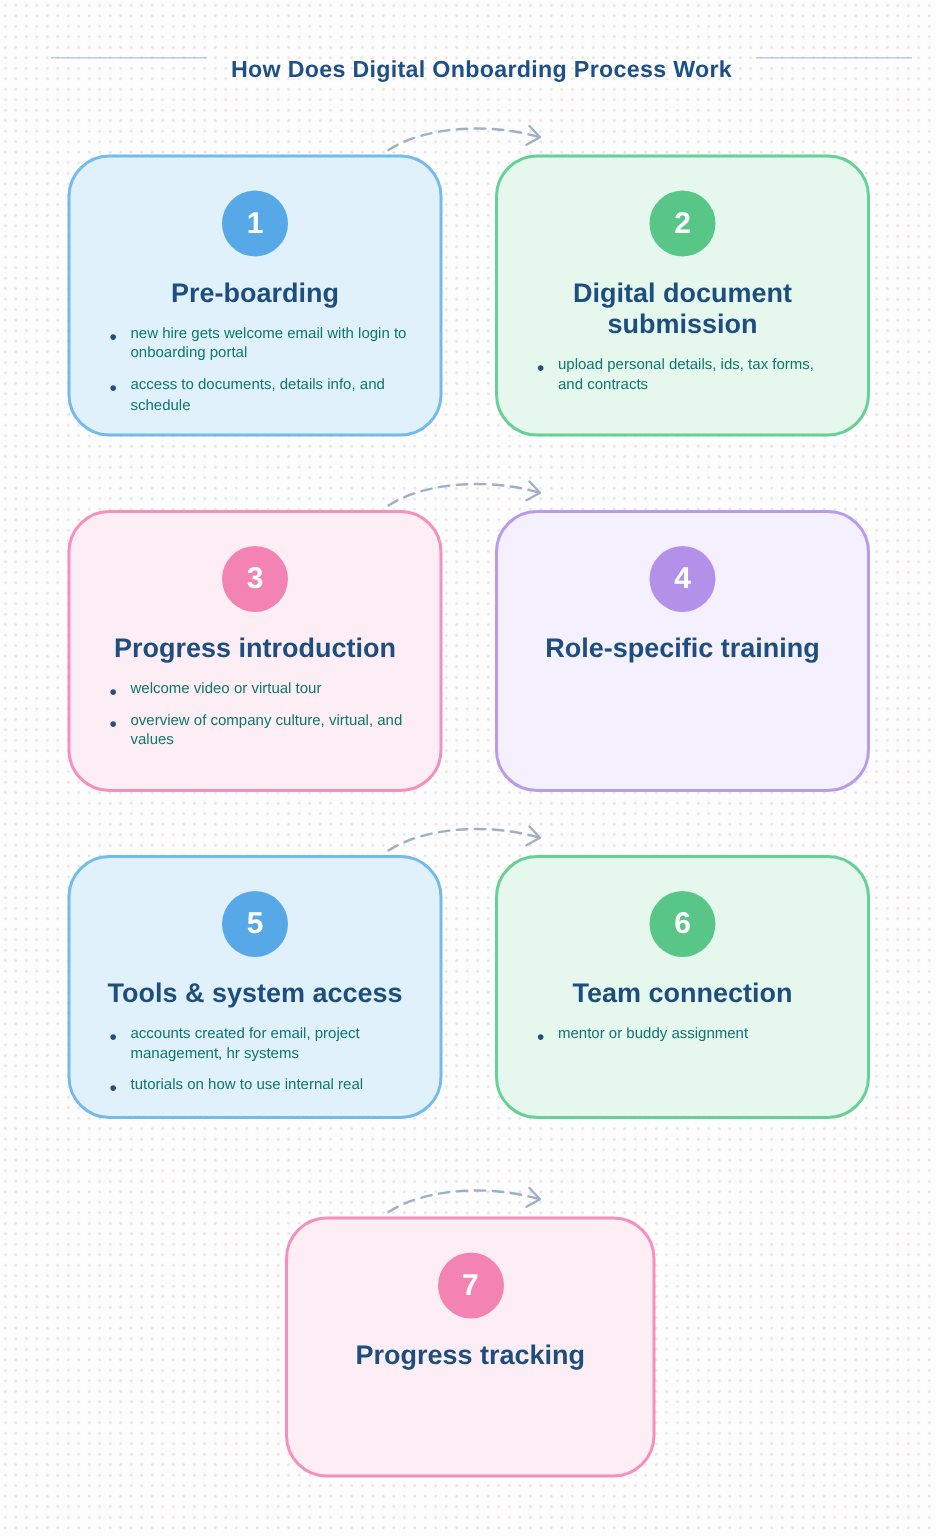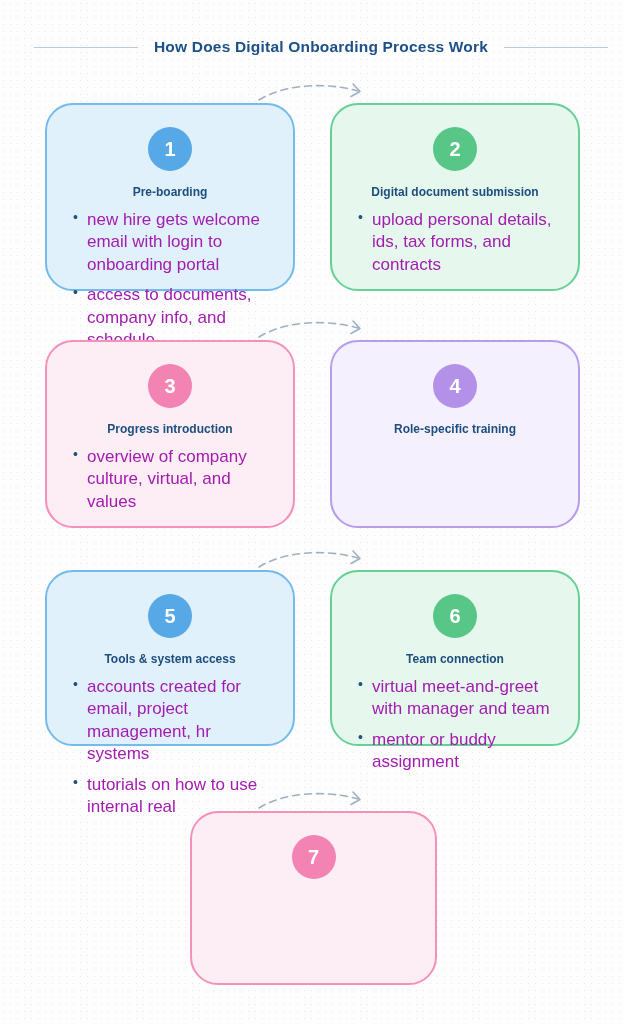--- a/index.html
+++ b/index.html
@@ -11,21 +11,21 @@
     background-size: 7px 7px;
     position: relative;
     overflow: hidden;
   }
   .page { position: absolute; inset: 0; }
 
   
   .header {
     position: absolute;
     left: 34px; right: 16px; top: 38px;
-    display: flex; align-items: center;
+    display: flex; 
   }
   .header .rule {
     flex: 1; height: 1px;
     background: #b9cbdd;
   }
   .header .title {
     margin: 0 16px;
     font-size: 15.5px;
     font-weight: 700;
     letter-spacing: 0.2px;
@@ -56,36 +56,36 @@
     border-radius: 50%;
     background: var(--accent);
     color: #ffffff;
     font-size: 20px;
     font-weight: 700;
     display: flex; align-items: center; justify-content: center;
     margin: 4px auto 0 auto;
   }
   .card-title {
     margin-top: 14px;
-    font-size: 12px;
+    font-size: 18px;
     font-weight: 700;
     color: #1d4e7e;
   }
   .bullets {
     list-style: none;
     text-align: left;
     margin-top: 10px;
     padding: 0 4px 0 12px;
   }
   .bullets li {
     position: relative;
     padding-left: 14px;
-    font-size: 17px;
+    font-size: 10px;
     line-height: 1.32;
-    color: #a21caf;
+    color: #0f766e;
     margin-bottom: 8px;
   }
   .bullets li::before {
     content: "\2022";
     position: absolute;
     left: 0; top: -1px;
     font-size: 14px;
     color: #234f7d;
   }
 
@@ -125,36 +125,37 @@
   <svg class="arrow arrow-4" viewBox="0 0 120 28">
     <path class="arc" d="M7,22 C32,6 74,4 106,13" fill="none" stroke="#9fb0c2" stroke-width="1.6" stroke-dasharray="7 5" stroke-linecap="round"></path>
     <path class="head" d="M101,6 L108,13.5 L99,18.5" fill="none" stroke="#9fb0c2" stroke-width="1.6" stroke-linecap="round" stroke-linejoin="round"></path>
   </svg>
 
   <div class="card card-1" style="--bg: #e1f1fc; --border: #74bbec; --accent: #57a8e6;">
     <div class="step-circle">1</div>
     <div class="card-title">Pre-boarding</div>
     <ul class="bullets">
       <li>new hire gets welcome email with login to onboarding portal</li>
-      <li>access to documents, company info, and schedule</li>
+      <li>access to documents, details info, and schedule</li>
     </ul>
   </div>
 
   <div class="card card-2" style="--bg: #e6f8ed; --border: #66d096; --accent: #57c687;">
     <div class="step-circle">2</div>
     <div class="card-title">Digital document submission</div>
     <ul class="bullets">
       <li>upload personal details, ids, tax forms, and contracts</li>
     </ul>
   </div>
 
   <div class="card card-3" style="--bg: #fdedf4; --border: #f590ba; --accent: #f283b2;">
     <div class="step-circle">3</div>
     <div class="card-title">Progress introduction</div>
     <ul class="bullets">
+      <li>welcome video or virtual tour</li>
       <li>overview of company culture, virtual, and values</li>
     </ul>
   </div>
 
   <div class="card card-4" style="--bg: #f4f0fd; --border: #b79ceb; --accent: #b391e9;">
     <div class="step-circle">4</div>
     <div class="card-title">Role-specific training</div>
     <ul class="bullets">
     </ul>
   </div>
@@ -165,22 +166,22 @@
     <ul class="bullets">
       <li>accounts created for email, project management, hr systems</li>
       <li>tutorials on how to use internal real</li>
     </ul>
   </div>
 
   <div class="card card-6" style="--bg: #e6f8ed; --border: #66d096; --accent: #57c687;">
     <div class="step-circle">6</div>
     <div class="card-title">Team connection</div>
     <ul class="bullets">
-      <li>virtual meet-and-greet with manager and team</li>
       <li>mentor or buddy assignment</li>
     </ul>
   </div>
 
   <div class="card card-7" style="--bg: #fdedf4; --border: #f590ba; --accent: #f283b2;">
     <div class="step-circle">7</div>
+    <div class="card-title">Progress tracking</div>
   </div>
 
 </div>
 
 </body></html>

